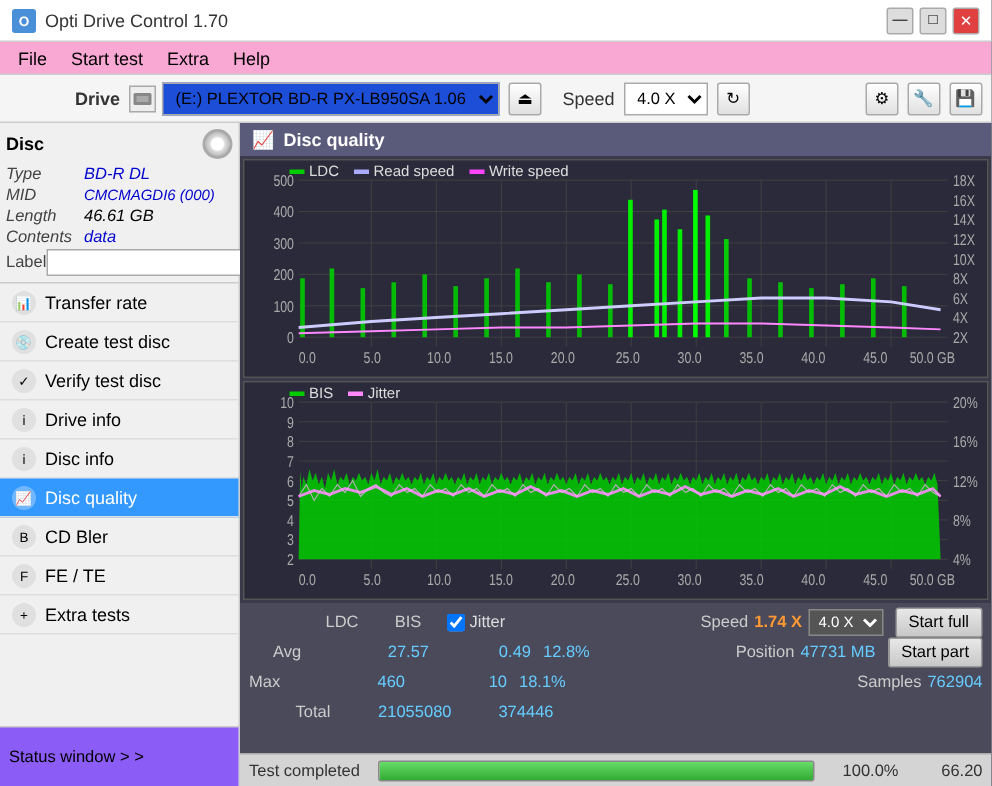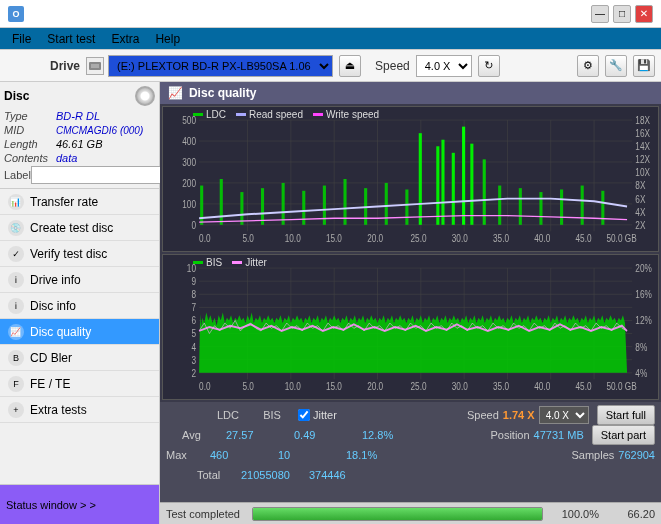--- a/index.html
+++ b/index.html
@@ -40,21 +40,21 @@
       width: 18px; height: 18px;
       background: #ddd;
       border: 1px solid #aaa;
       border-radius: 2px;
       display: flex; align-items: center; justify-content: center;
       font-size: 10px; cursor: pointer;
     }
 
     
     .menubar {
-      background: #0369a1;
+      background: #f9a8d4;
       height: 22px;
       display: flex;
       align-items: center;
       padding: 0 4px;
       border-bottom: 1px solid #ccc;
     }
     .menubar-item {
       padding: 2px 8px;
       font-size: 12px;
       cursor: pointer;
@@ -279,21 +279,21 @@
       height: 18px;
     }
     .stats-header-label {
       color: #ccc;
       width: 36px;
       text-align: center;
     }
     .stats-value {
       color: #66ccff;
       width: 60px;
-      text-align: left;
+      text-align: right;
       font-size: 11px;
     }
     .stats-label { color: #ccc; font-size: 11px; }
     .stats-value-right { color: #66ccff; font-size: 11px; }
 
     .checkbox-wrapper {
       display: flex;
       align-items: center;
       gap: 3px;
     }
@@ -363,20 +363,21 @@
       width: 100%;
       height: 100%;
     }
   </style>
 </head>
 <body>
 
 <div class="titlebar">
   <div class="titlebar-left">
     <div class="titlebar-icon">O</div>
+    <span class="titlebar-title">Opti Drive Control 1.70</span>
   </div>
   <div class="titlebar-controls">
     <div class="titlebar-btn">—</div>
     <div class="titlebar-btn">□</div>
     <div class="titlebar-btn" style="background:#e04040;color:white;">✕</div>
   </div>
 </div>
 
 <div class="menubar">
   <div class="menubar-item">File</div>

